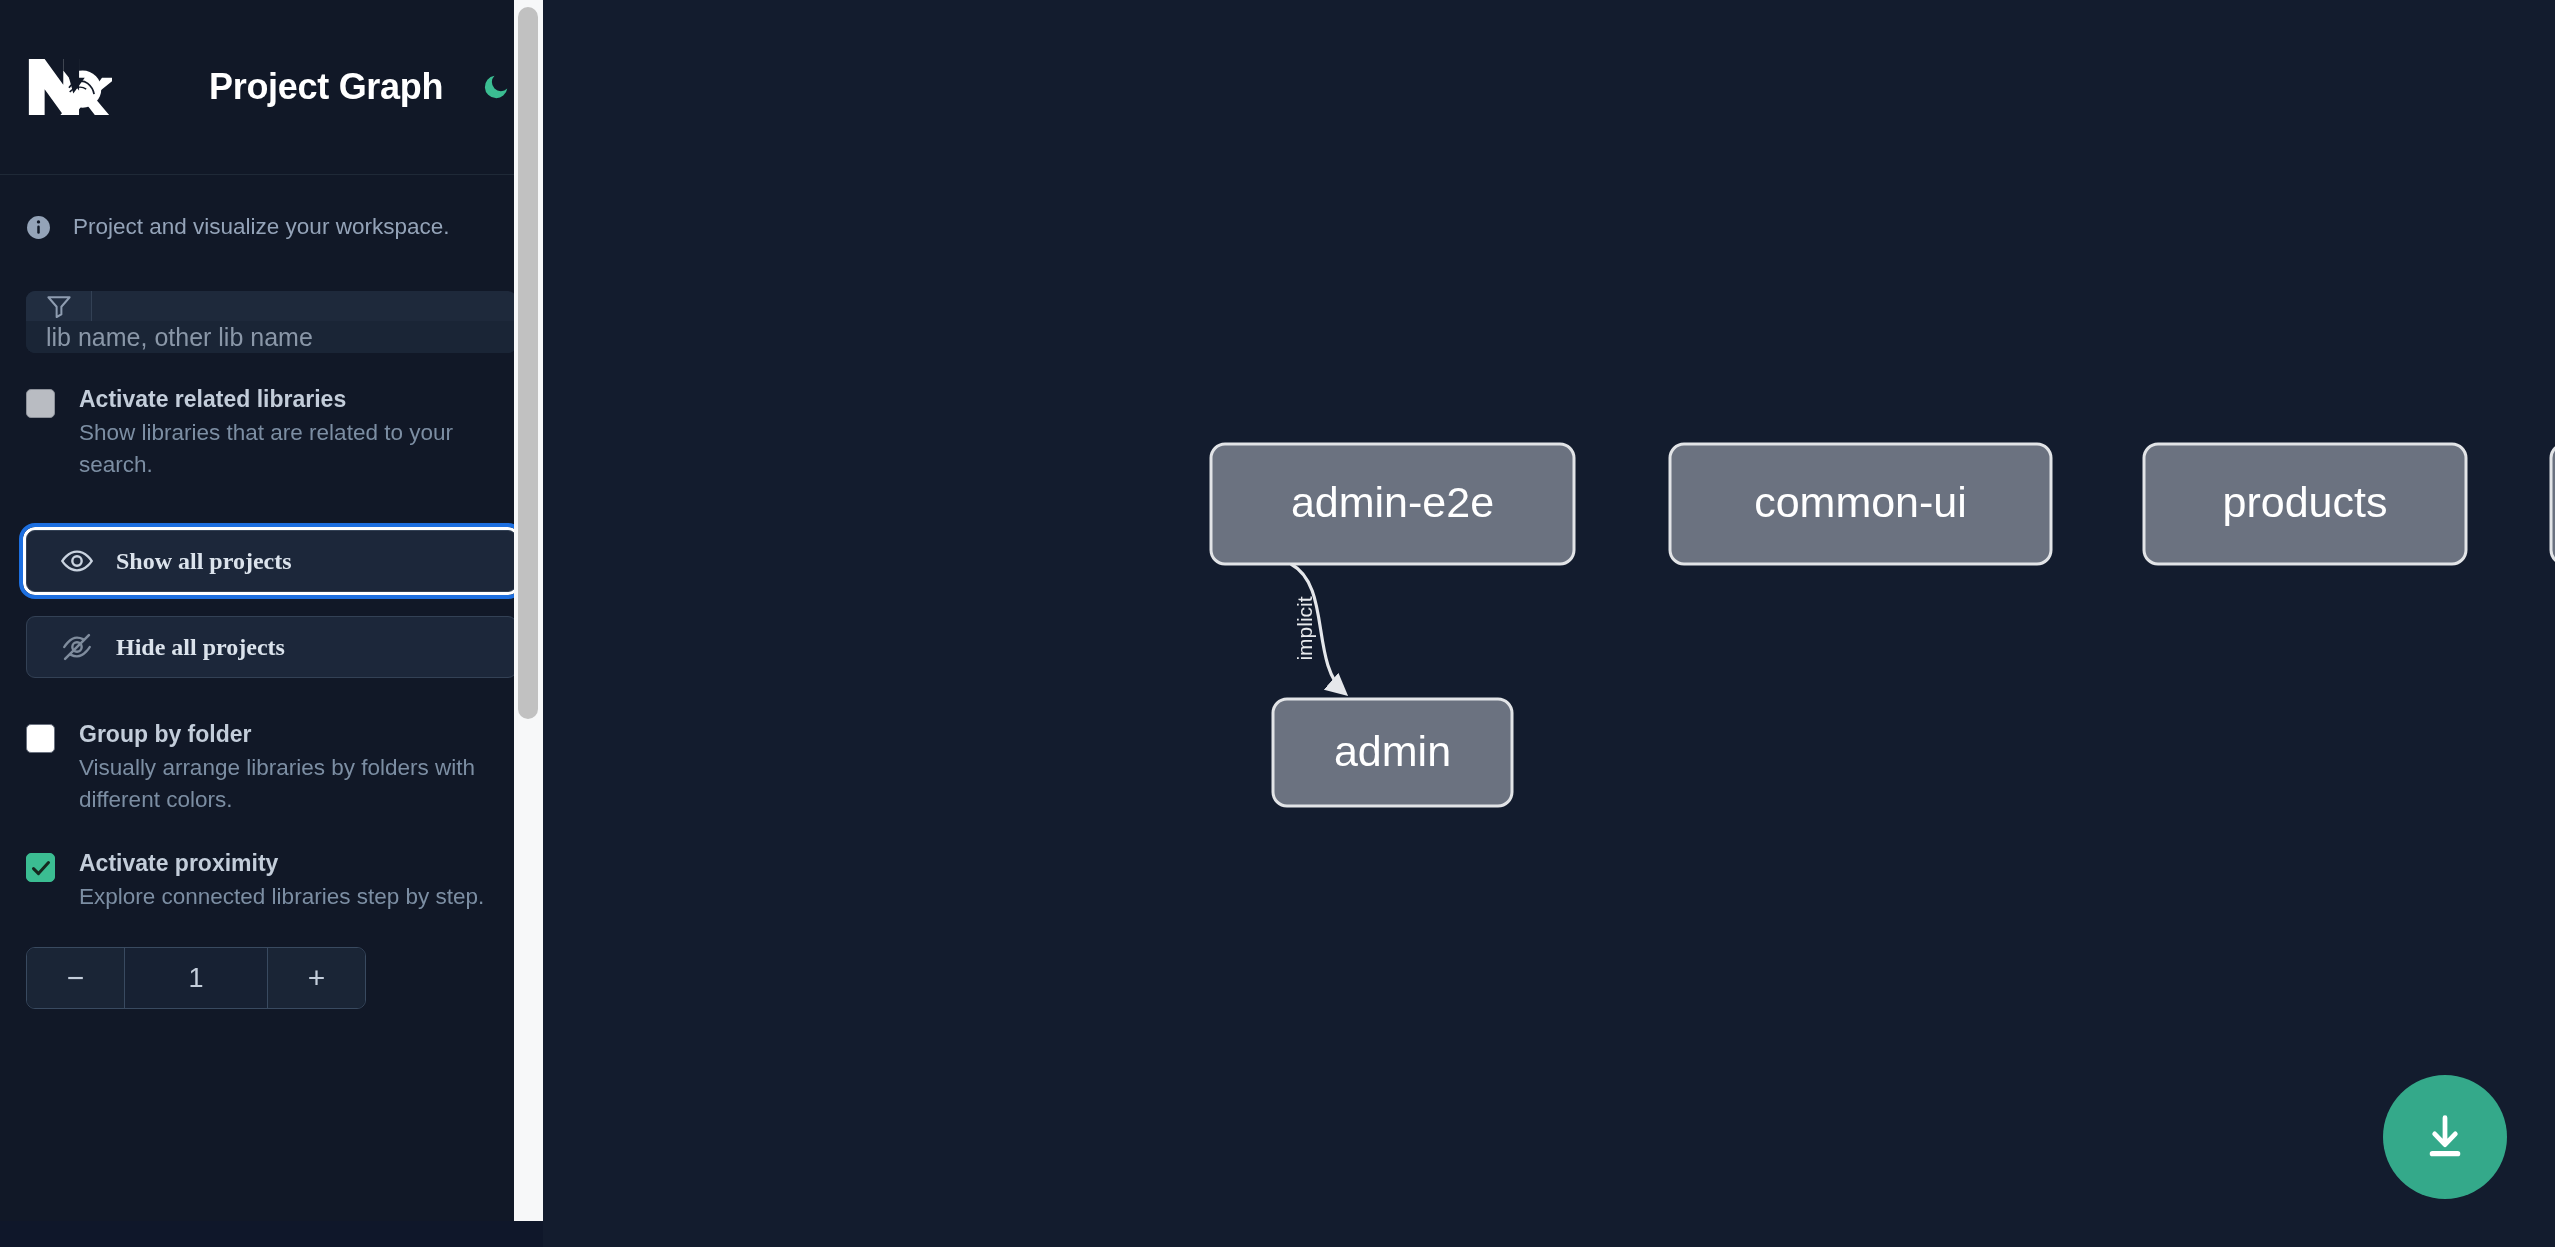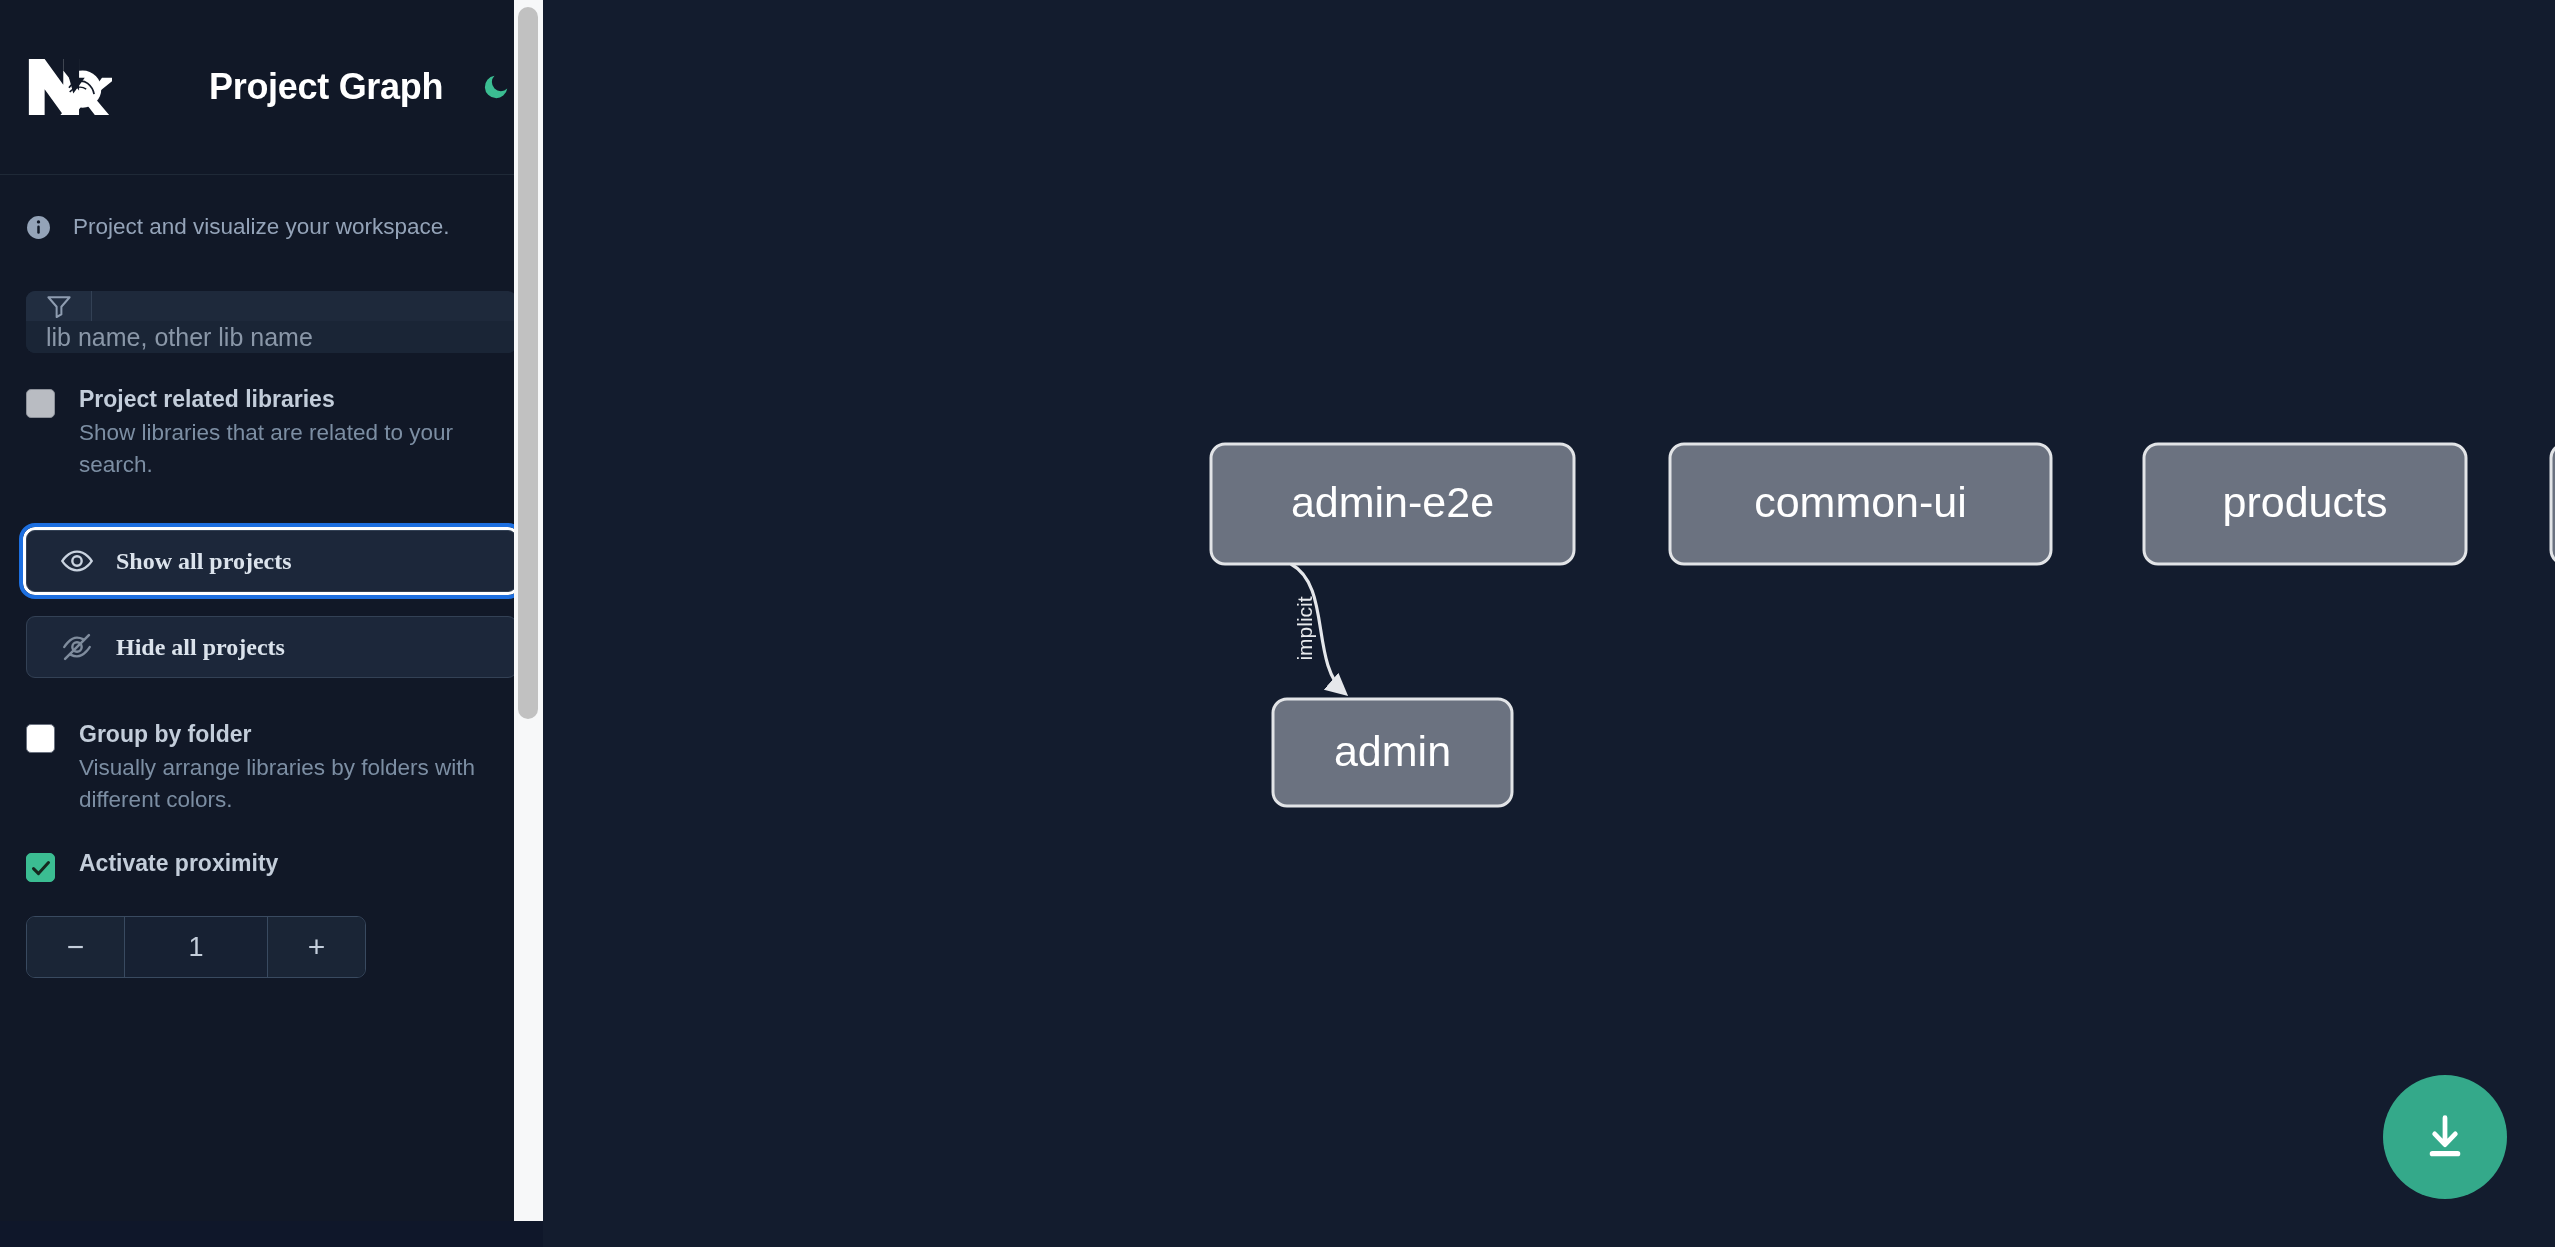--- a/index.html
+++ b/index.html
@@ -213,21 +213,21 @@
           <svg viewBox="0 0 24 24" width="30" height="30">
             <path d="M3.5 5h17l-6.6 7.6v6.1l-3.8 2.1v-8.2z" fill="none" stroke="#8e9cb0" stroke-width="1.6" stroke-linejoin="round"></path>
           </svg>
         </span>
         <input class="search-input" type="text" placeholder="lib name, other lib name" style="">
       </div>
 
       <div class="opt-row">
         <span class="cb cb-gray"></span>
         <div class="opt-texts">
-          <div class="opt-title">Project related libraries</div>
+          <div class="opt-title">Activate related libraries</div>
           <div class="opt-desc">Show libraries that are related to your search.</div>
         </div>
       </div>
 
       <div class="btns-wrap">
         <button class="big-btn btn-focus">
           <span class="bicon">
             <svg viewBox="0 0 24 24" width="34" height="34">
               <path d="M1.6 12S5.5 5.4 12 5.4 22.4 12 22.4 12 18.5 18.6 12 18.6 1.6 12 1.6 12z" fill="none" stroke="#c9d3e0" stroke-width="1.7"></path>
               <circle cx="12" cy="12" r="3.3" fill="none" stroke="#c9d3e0" stroke-width="1.7"></circle>
@@ -257,20 +257,21 @@
       </div>
 
       <div class="opt-row" style="">
         <span class="cb cb-green">
           <svg viewBox="0 0 24 24" width="24" height="24">
             <path d="M4.5 12.6l5 5 10-11" fill="none" stroke="#16281f" stroke-width="3" stroke-linecap="round" stroke-linejoin="round"></path>
           </svg>
         </span>
         <div class="opt-texts">
           <div class="opt-title">Activate proximity</div>
+          <div class="opt-desc">Explore connected libraries step by step.</div>
         </div>
       </div>
 
       <div class="stepper">
         <button class="step-btn minus">−</button>
         <div class="step-val">1</div>
         <button class="step-btn plus">+</button>
       </div>
 
     </div>

